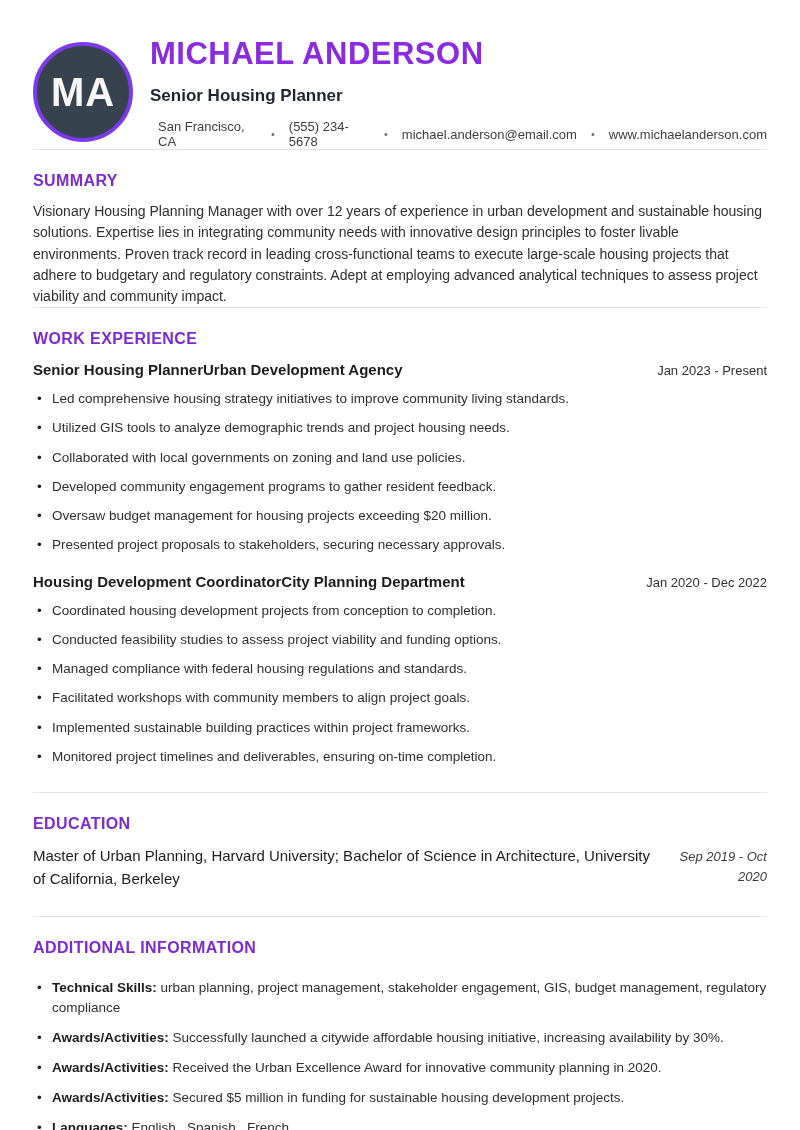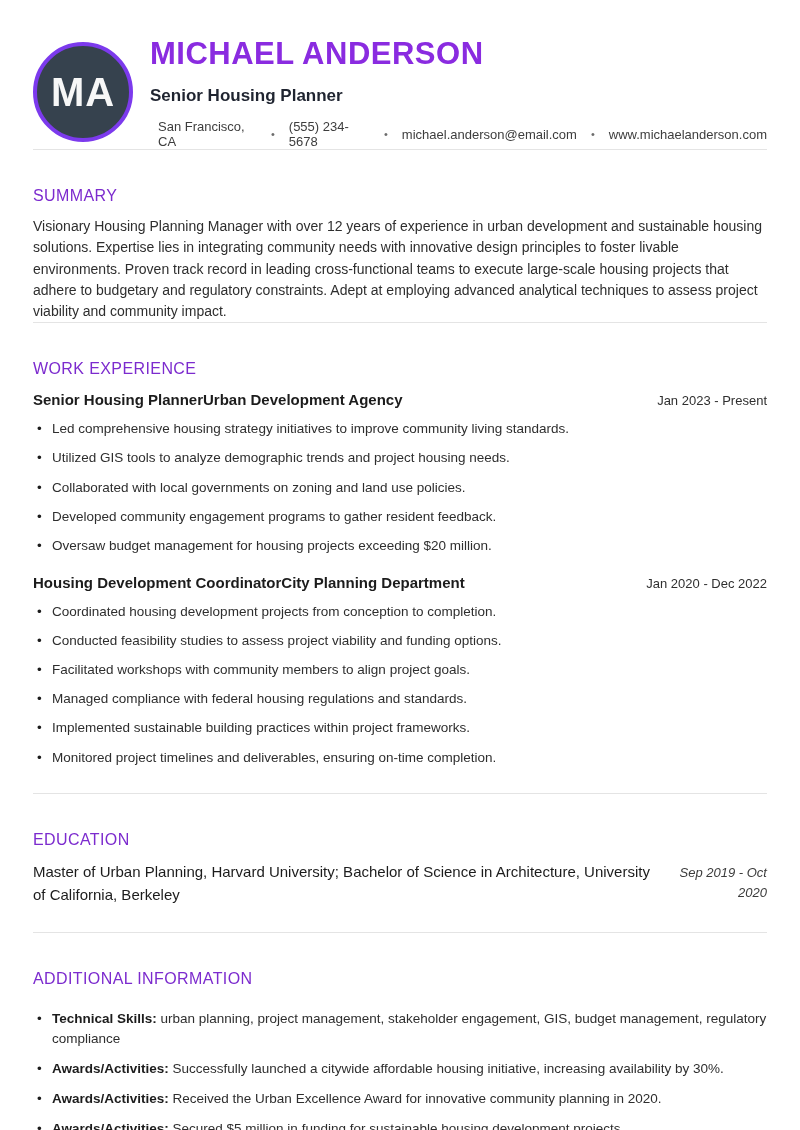--- a/index.html
+++ b/index.html
@@ -72,23 +72,23 @@
     border: none;
     border-top: 1px solid var(--divider);
     margin: 0;
   }
   .hr-header { margin-top: 15px; }
   .hr-mid { margin-top: 17px; }
 
   .section-heading {
     color: var(--accent-heading);
     font-size: 16px;
-    font-weight: 400;
+    font-weight: 700;
     letter-spacing: 0.4px;
-    margin-top: 37px;
+    margin-top: 22px;
   }
 
   .summary-text {
     margin-top: 11px;
     font-size: 14px;
     line-height: 1.52;
     color: var(--text);
     max-width: 734px;
   }
 
@@ -207,35 +207,36 @@
           <span>Senior Housing Planner</span><span class="job-company">Urban Development Agency</span>
         </div>
         <div class="job-dates">Jan 2023 - Present</div>
       </div>
       <ul class="bullets">
         <li>Led comprehensive housing strategy initiatives to improve community living standards.</li>
         <li>Utilized GIS tools to analyze demographic trends and project housing needs.</li>
         <li>Collaborated with local governments on zoning and land use policies.</li>
         <li>Developed community engagement programs to gather resident feedback.</li>
         <li>Oversaw budget management for housing projects exceeding $20 million.</li>
+        <li>Presented project proposals to stakeholders, securing necessary approvals.</li>
       </ul>
     </div>
 
     <div class="job">
       <div class="job-header">
         <div class="job-header-left">
           <span>Housing Development Coordinator</span><span class="job-company">City Planning Department</span>
         </div>
         <div class="job-dates">Jan 2020 - Dec 2022</div>
       </div>
       <ul class="bullets">
         <li>Coordinated housing development projects from conception to completion.</li>
         <li>Conducted feasibility studies to assess project viability and funding options.</li>
+        <li>Managed compliance with federal housing regulations and standards.</li>
         <li>Facilitated workshops with community members to align project goals.</li>
-        <li>Managed compliance with federal housing regulations and standards.</li>
         <li>Implemented sustainable building practices within project frameworks.</li>
         <li>Monitored project timelines and deliverables, ensuring on-time completion.</li>
       </ul>
     </div>
   </div>
 
   <div class="sect-edu">
     <hr class="divider">
     <div class="section-heading">EDUCATION</div>
     <div class="edu-row">

